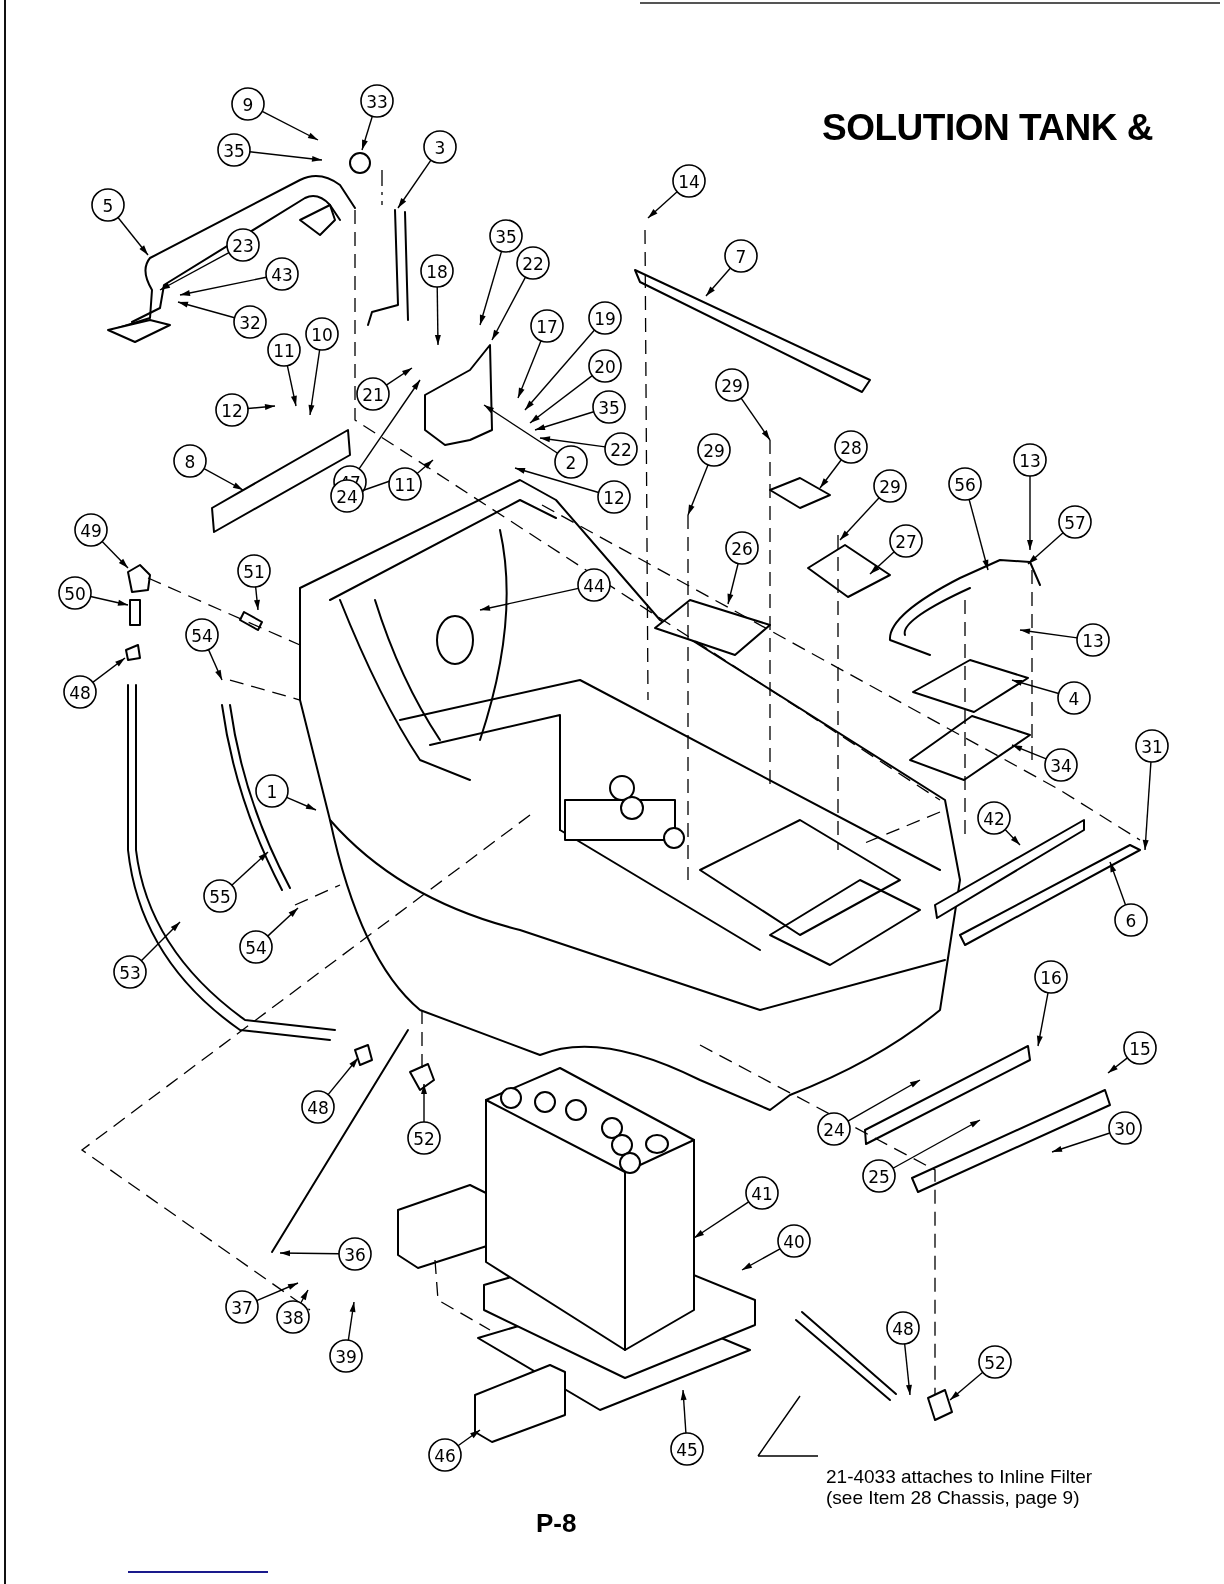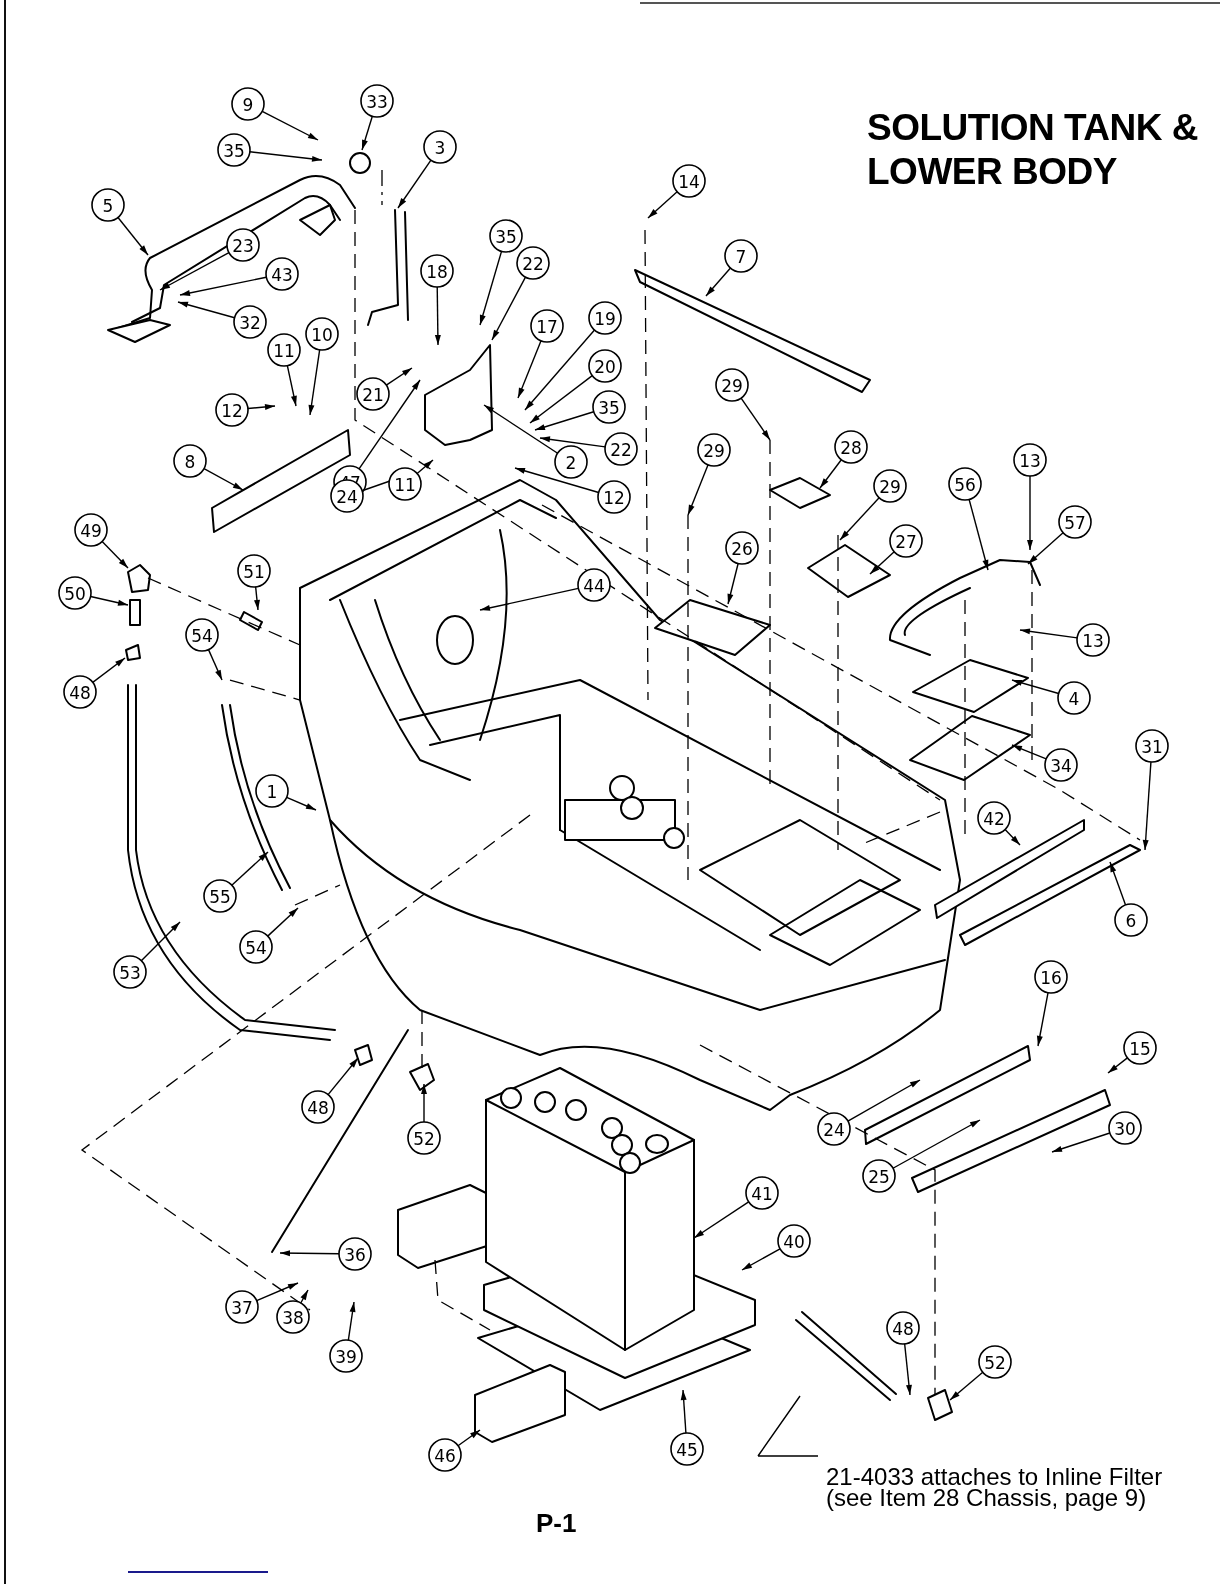--- a/index.html
+++ b/index.html
@@ -1,24 +1,24 @@
 <!DOCTYPE html>
 <html><head>
 <meta charset="utf-8">
 <style>
   html, body { margin: 0; padding: 0; background: #ffffff; }
   body { width: 1224px; height: 1584px; position: relative; overflow: hidden;
          font-family: "Liberation Sans", sans-serif; color: #000; }
   .page-border-left { position: absolute; left: 4px; top: 0; width: 2px; height: 1584px; background: #111; }
   .page-border-top { position: absolute; left: 640px; top: 2px; width: 580px; height: 2px; background: #555; }
   .title { position: absolute; left: 822px; top: 106px; font-weight: bold; font-size: 37px;
-           line-height: 44px; letter-spacing: -0.5px; margin-left: 45px; }
+           line-height: 44px; letter-spacing: -0.5px; }
   .title span { display: block; }
   .page-num { position: absolute; left: 536px; top: 1508px; font-weight: bold; font-size: 26px; }
-  .note { position: absolute; left: 826px; top: 1466px; font-size: 24px; line-height: 21px; }
+  .note { position: absolute; left: 826px; top: 1466px; font-size: 19px; line-height: 21px; }
   .note span { display: block; }
   .footer-link { position: absolute; left: 128px; top: 1571px; width: 140px; height: 2px; background: #1a1a8c; }
   svg.drawing { position: absolute; left: 0; top: 0; }
   .callout circle { fill: #fff; stroke: #000; stroke-width: 1.6; }
   .callout text { font-family: "DejaVu Sans", sans-serif; font-size: 17px; text-anchor: middle;
                   dominant-baseline: central; fill: #000; }
   .part { fill: none; stroke: #000; stroke-width: 2; stroke-linejoin: round; stroke-linecap: round; }
   .part-fill { fill: #fff; stroke: #000; stroke-width: 2; stroke-linejoin: round; }
   .dash { fill: none; stroke: #000; stroke-width: 1.3; stroke-dasharray: 14 8; }
   .dashdot { fill: none; stroke: #000; stroke-width: 1.3; stroke-dasharray: 16 6 3 6; }
@@ -551,22 +551,21 @@
         <line x1="685.9177386282113" y1="1433.0366447661172" x2="683" y2="1390" class="leader"></line>
         <polygon points="683,1390 686.669542463721,1399.7741730139664 680.6832842510148,1400.1800210283873" fill="#000"></polygon>
         <circle cx="687" cy="1449" r="16"></circle>
         <text x="687" y="1450">45</text>
       </g>
     </g>
 </svg>
 
 <div class="title">
   <span>SOLUTION TANK &amp;</span>
-  <span>LOWER BODY</span>
 </div>
 
 <div class="note">
   <span>21-4033 attaches to Inline Filter</span>
   <span>(see Item 28 Chassis, page 9)</span>
 </div>
 
-<div class="page-num">P-1</div>
+<div class="page-num">P-8</div>
 <div class="footer-link"></div>
 
 </body></html>

